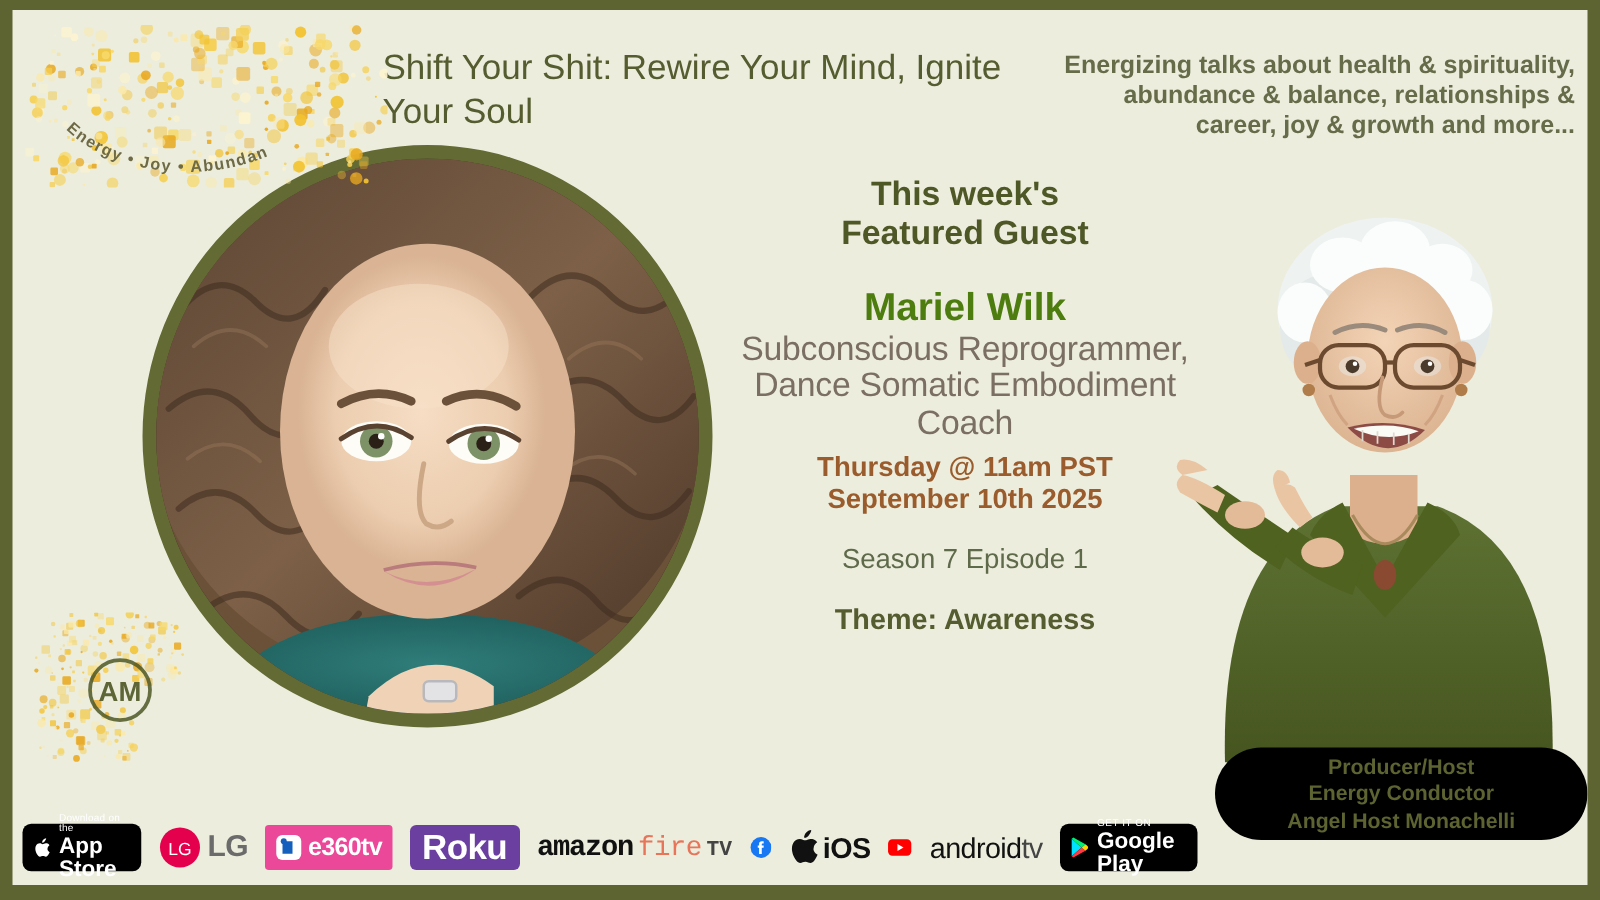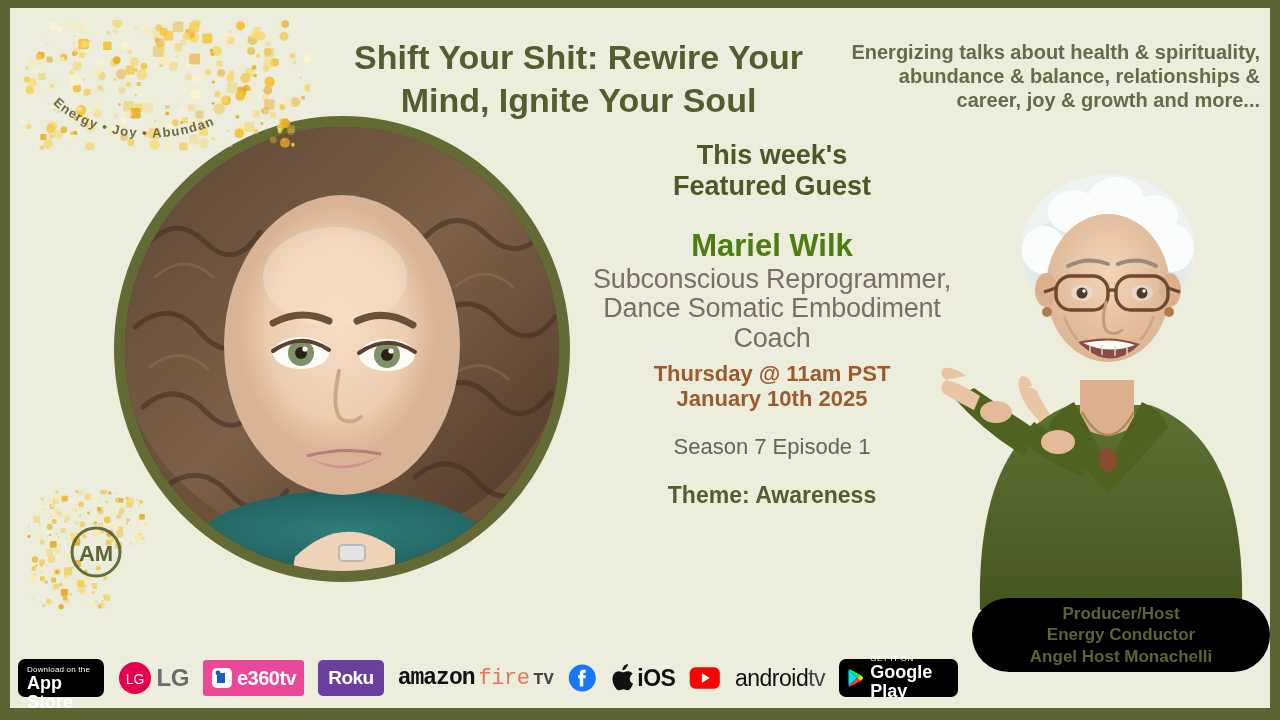--- a/index.html
+++ b/index.html
@@ -29,22 +29,22 @@
     color:#5d6331; white-space:nowrap; z-index:4;
   }
   .logo-word .u { color:#e9a81f; font-size:62px; line-height:0.8; }
   .logo-word .tv { color:#5d6331; }
   #logo-dots { position:absolute; left:0; top:0; width:290px; height:130px; z-index:2; }
   #arcwrap { position:absolute; left:0; top:0; width:290px; height:130px; z-index:5; }
 
   
   #headline {
     position:absolute; left:296px; top:28px; width:545px;
-    text-align:center; color:#555c30;
-    font-size:34px; font-weight:bold; line-height:1.26;
+    text-align:left; color:#555c30;
+    font-size:28px; font-weight:normal; line-height:1.26;
   }
 
   
   #tagline {
     position:absolute; left:830px; top:32px; width:420px;
     text-align:right; color:#666b4a;
     font-size:20px; font-weight:bold; line-height:1.2;
   }
 
   
@@ -91,39 +91,39 @@
   #platforms {
     position:absolute; left:8px; top:646px;
     width:940px; height:48px;
     display:flex; align-items:center; gap:14px;
   }
   .badge { display:flex; align-items:center; }
 
   .b-appstore {
     background:#000; color:#fff; border-radius:7px;
     height:38px; padding:0 12px 0 9px; gap:7px;
-    display:flex; align-items:center;flex-direction:column;
+    display:flex; align-items:center;
   }
   .b-appstore .t1 { font-size:8px; line-height:1; letter-spacing:.2px; }
   .b-appstore .t2 { font-size:18px; font-weight:bold; line-height:1.05; }
 
   .b-lg { display:flex; align-items:center; gap:5px; }
   .b-lg .lg-text { color:#6b6b6b; font-size:24px; font-weight:bold; letter-spacing:-.5px; }
 
   .b-e360 {
     background:#ec4899; border-radius:3px; height:36px;
     padding:0 8px; gap:4px; display:flex; align-items:center;
   }
   .b-e360 .e-text { color:#fff; font-size:20px; font-weight:bold; letter-spacing:-.5px; }
 
   .b-roku {
     background:#6b3fa0; border-radius:5px; height:36px; padding:0 10px;
     display:flex; align-items:center;
   }
-  .b-roku .r-text { color:#fff; font-size:19px; font-weight:bold; letter-spacing:-.5px; }
+  .b-roku .r-text { color:#fff; font-size:28px; font-weight:bold; letter-spacing:-.5px; }
 
   .b-fire { display:flex; align-items:baseline; gap:4px;font-family:Liberation Mono, monospace; }
   .b-fire .amz { color:#111; font-size:23px; font-weight:bold; letter-spacing:-1px; position:relative; }
   .b-fire .fire { color:#e8755a; font-size:22px; letter-spacing:-.5px; }
   .b-fire .tvx { color:#444; font-size:17px; font-weight:600; }
 
   .b-fb { width:38px; height:38px; }
   .b-ios { display:flex; align-items:center; gap:3px; }
   .b-ios .ios-text { color:#111; font-size:23px; font-weight:bold; letter-spacing:-.5px; }
 
@@ -500,21 +500,21 @@
 
     <div id="info">
       <div id="featured">
         <div>This week's</div>
         <div>Featured Guest</div>
       </div>
       <div id="guest-name">Mariel Wilk</div>
       <div id="guest-role">Subconscious Reprogrammer, Dance Somatic Embodiment Coach</div>
       <div id="airtime">
         <div>Thursday @ 11am PST</div>
-        <div>January 10th 2025</div>
+        <div>September 10th 2025</div>
       </div>
       <div id="season">Season 7 Episode 1</div>
       <div id="theme">Theme: Awareness</div>
     </div>
 
     <div id="host">
       <svg viewBox="0 0 330 480">
         <defs>
           <linearGradient id="olive" x1="0" y1="0" x2="0" y2="1">
             <stop offset="0%" stop-color="#5e7233"></stop>

